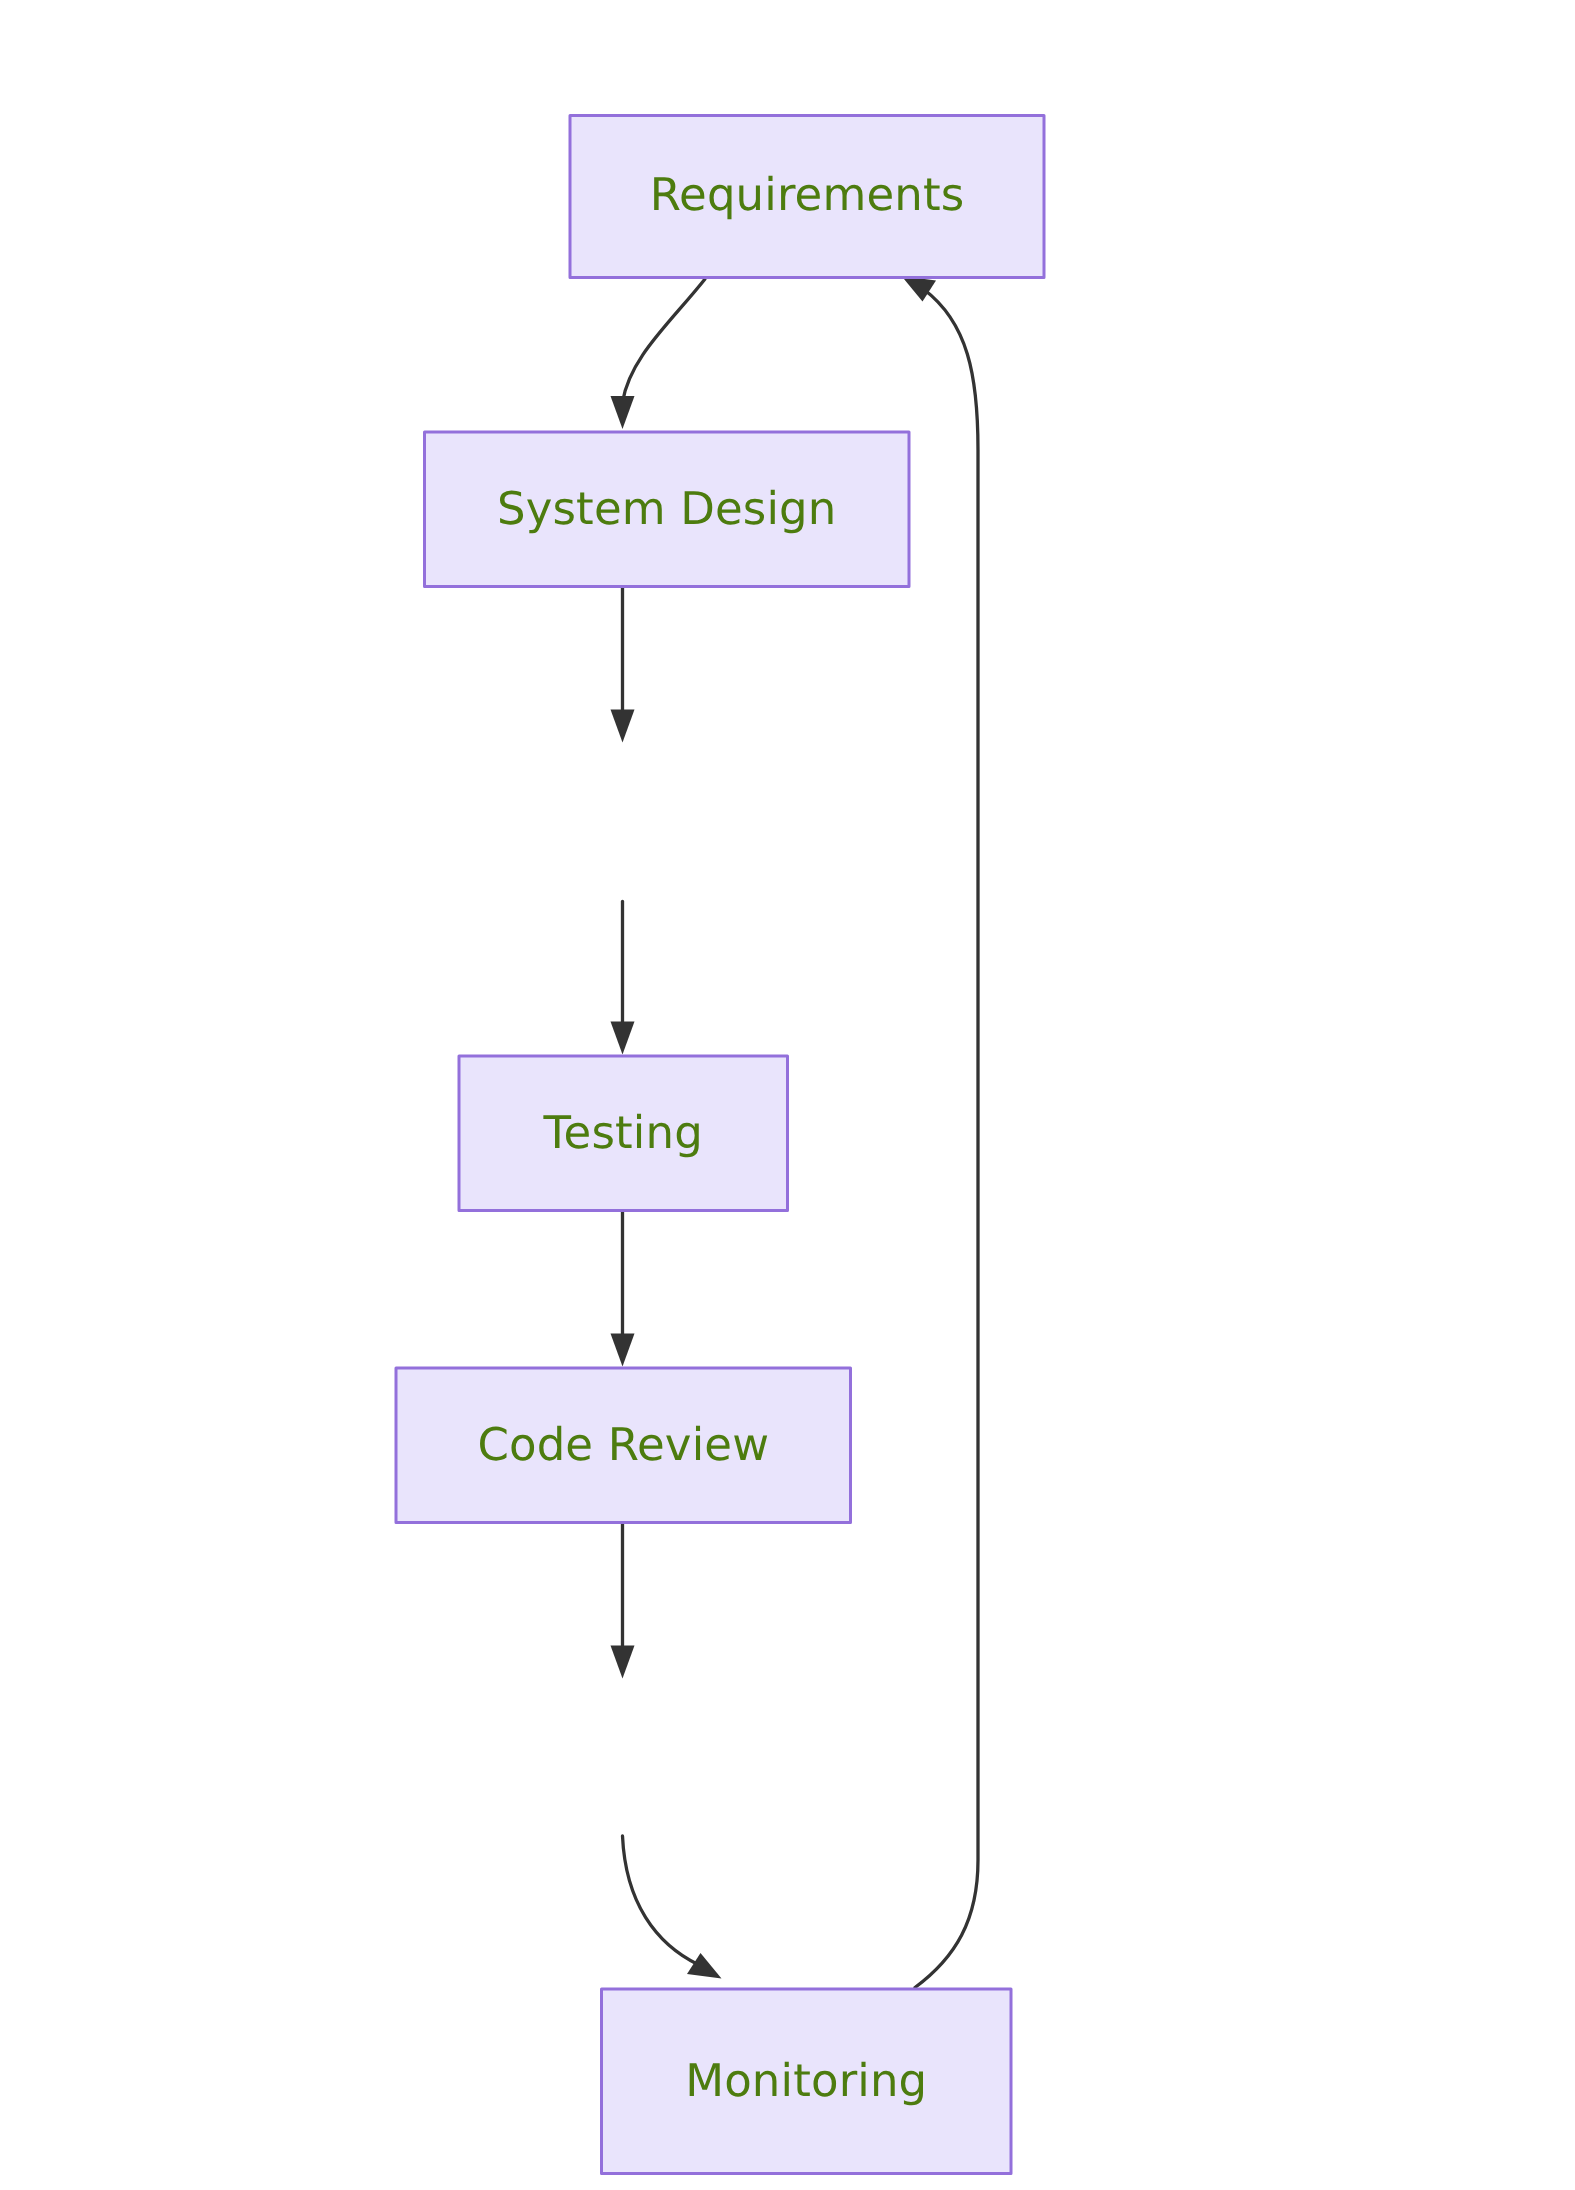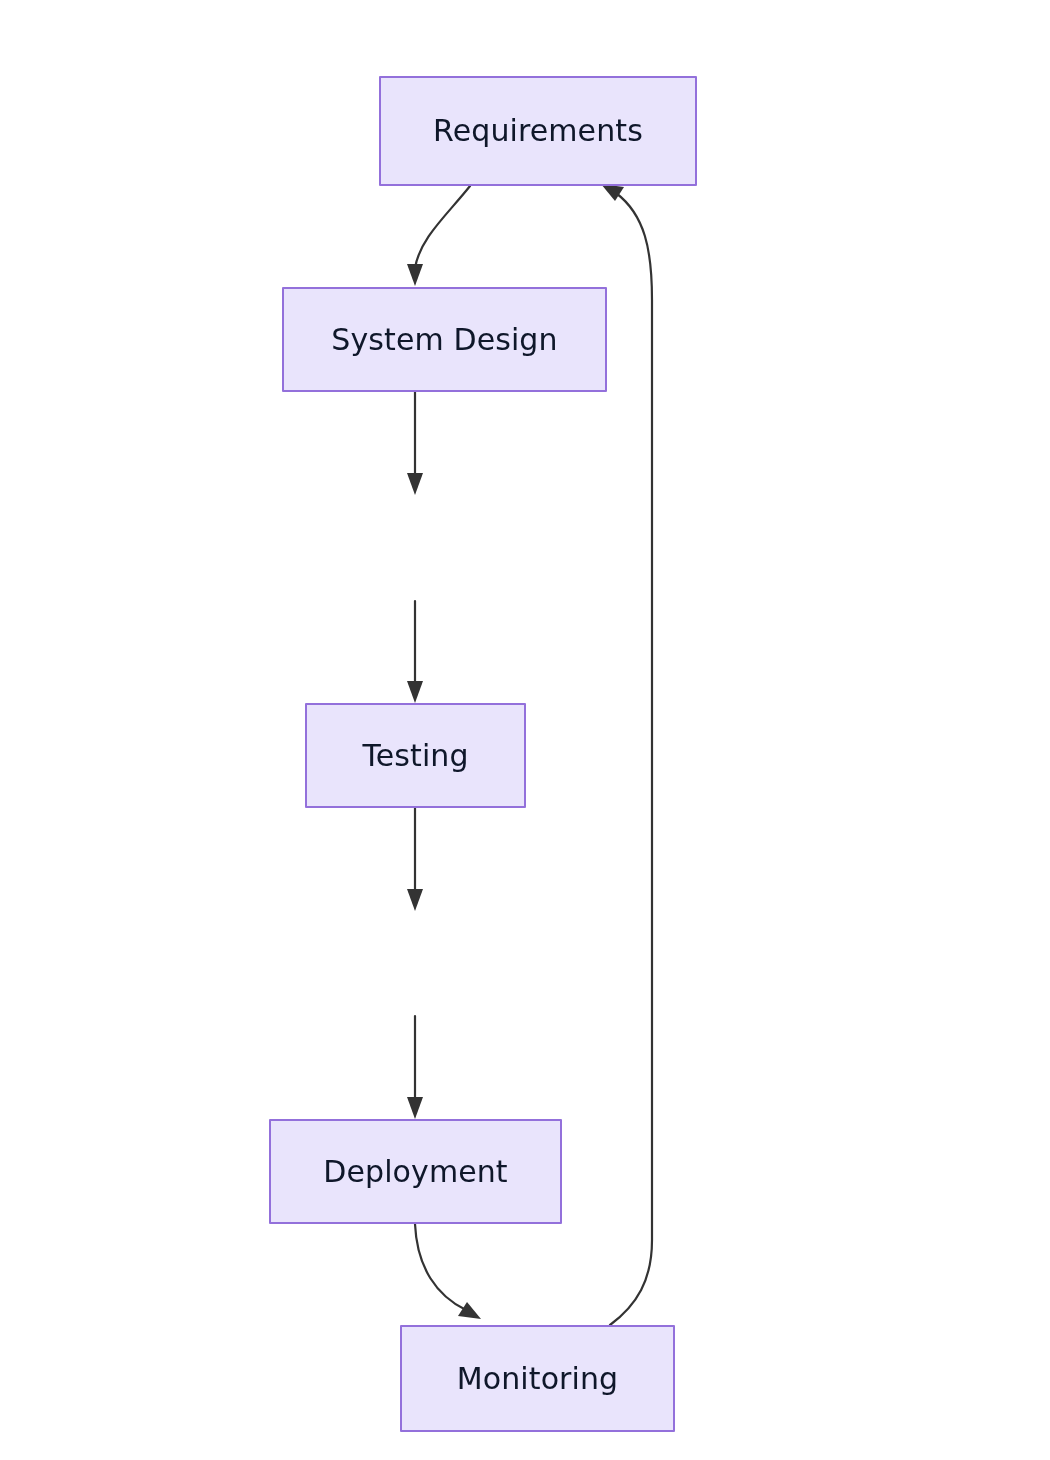--- a/index.html
+++ b/index.html
@@ -44,21 +44,21 @@
     align-items: center;
     justify-content: center;
     background: #e9e4fc;
     border: 2px solid #9370db;
     border-radius: 1px;
   }
   .flow-node-label {
     font-family: "DejaVu Sans", "Liberation Sans", sans-serif;
     font-size: 30px;
     font-weight: 400;
-    color: #0f172a;
+    color: #4d7c0f;
     line-height: 1;
     letter-spacing: 0.1px;
     white-space: nowrap;
     text-align: center;
   }
   .edge-path {
     fill: none;
     stroke: #333333;
     stroke-width: 2.2;
     stroke-linecap: round;
@@ -122,23 +122,23 @@
 
     <div class="flow-node" style="left:253px; top:287px; width:325px; height:105px;margin-left:29px;">
       <span class="flow-node-label">System Design</span>
     </div>
 
 
     <div class="flow-node" style="left:305px; top:703px; width:221px; height:105px;align-items:center;">
       <span class="flow-node-label">Testing</span>
     </div>
 
-
-    <div class="flow-node" style="left:269px; top:1119px; width:293px; height:105px;">
-      <span class="flow-node-label">Deployment</span>
+    <div class="flow-node" style="left:263px; top:911px; width:305px; height:105px;">
+      <span class="flow-node-label">Code Review</span>
     </div>
 
-    <div class="flow-node" style="left:400px; top:1325px; width:275px; height:107px;">
+
+    <div class="flow-node" style="left:400px; top:1325px; width:275px; height:125px;">
       <span class="flow-node-label">Monitoring</span>
     </div>
 
   </div>
 </div>
 
 </body></html>

